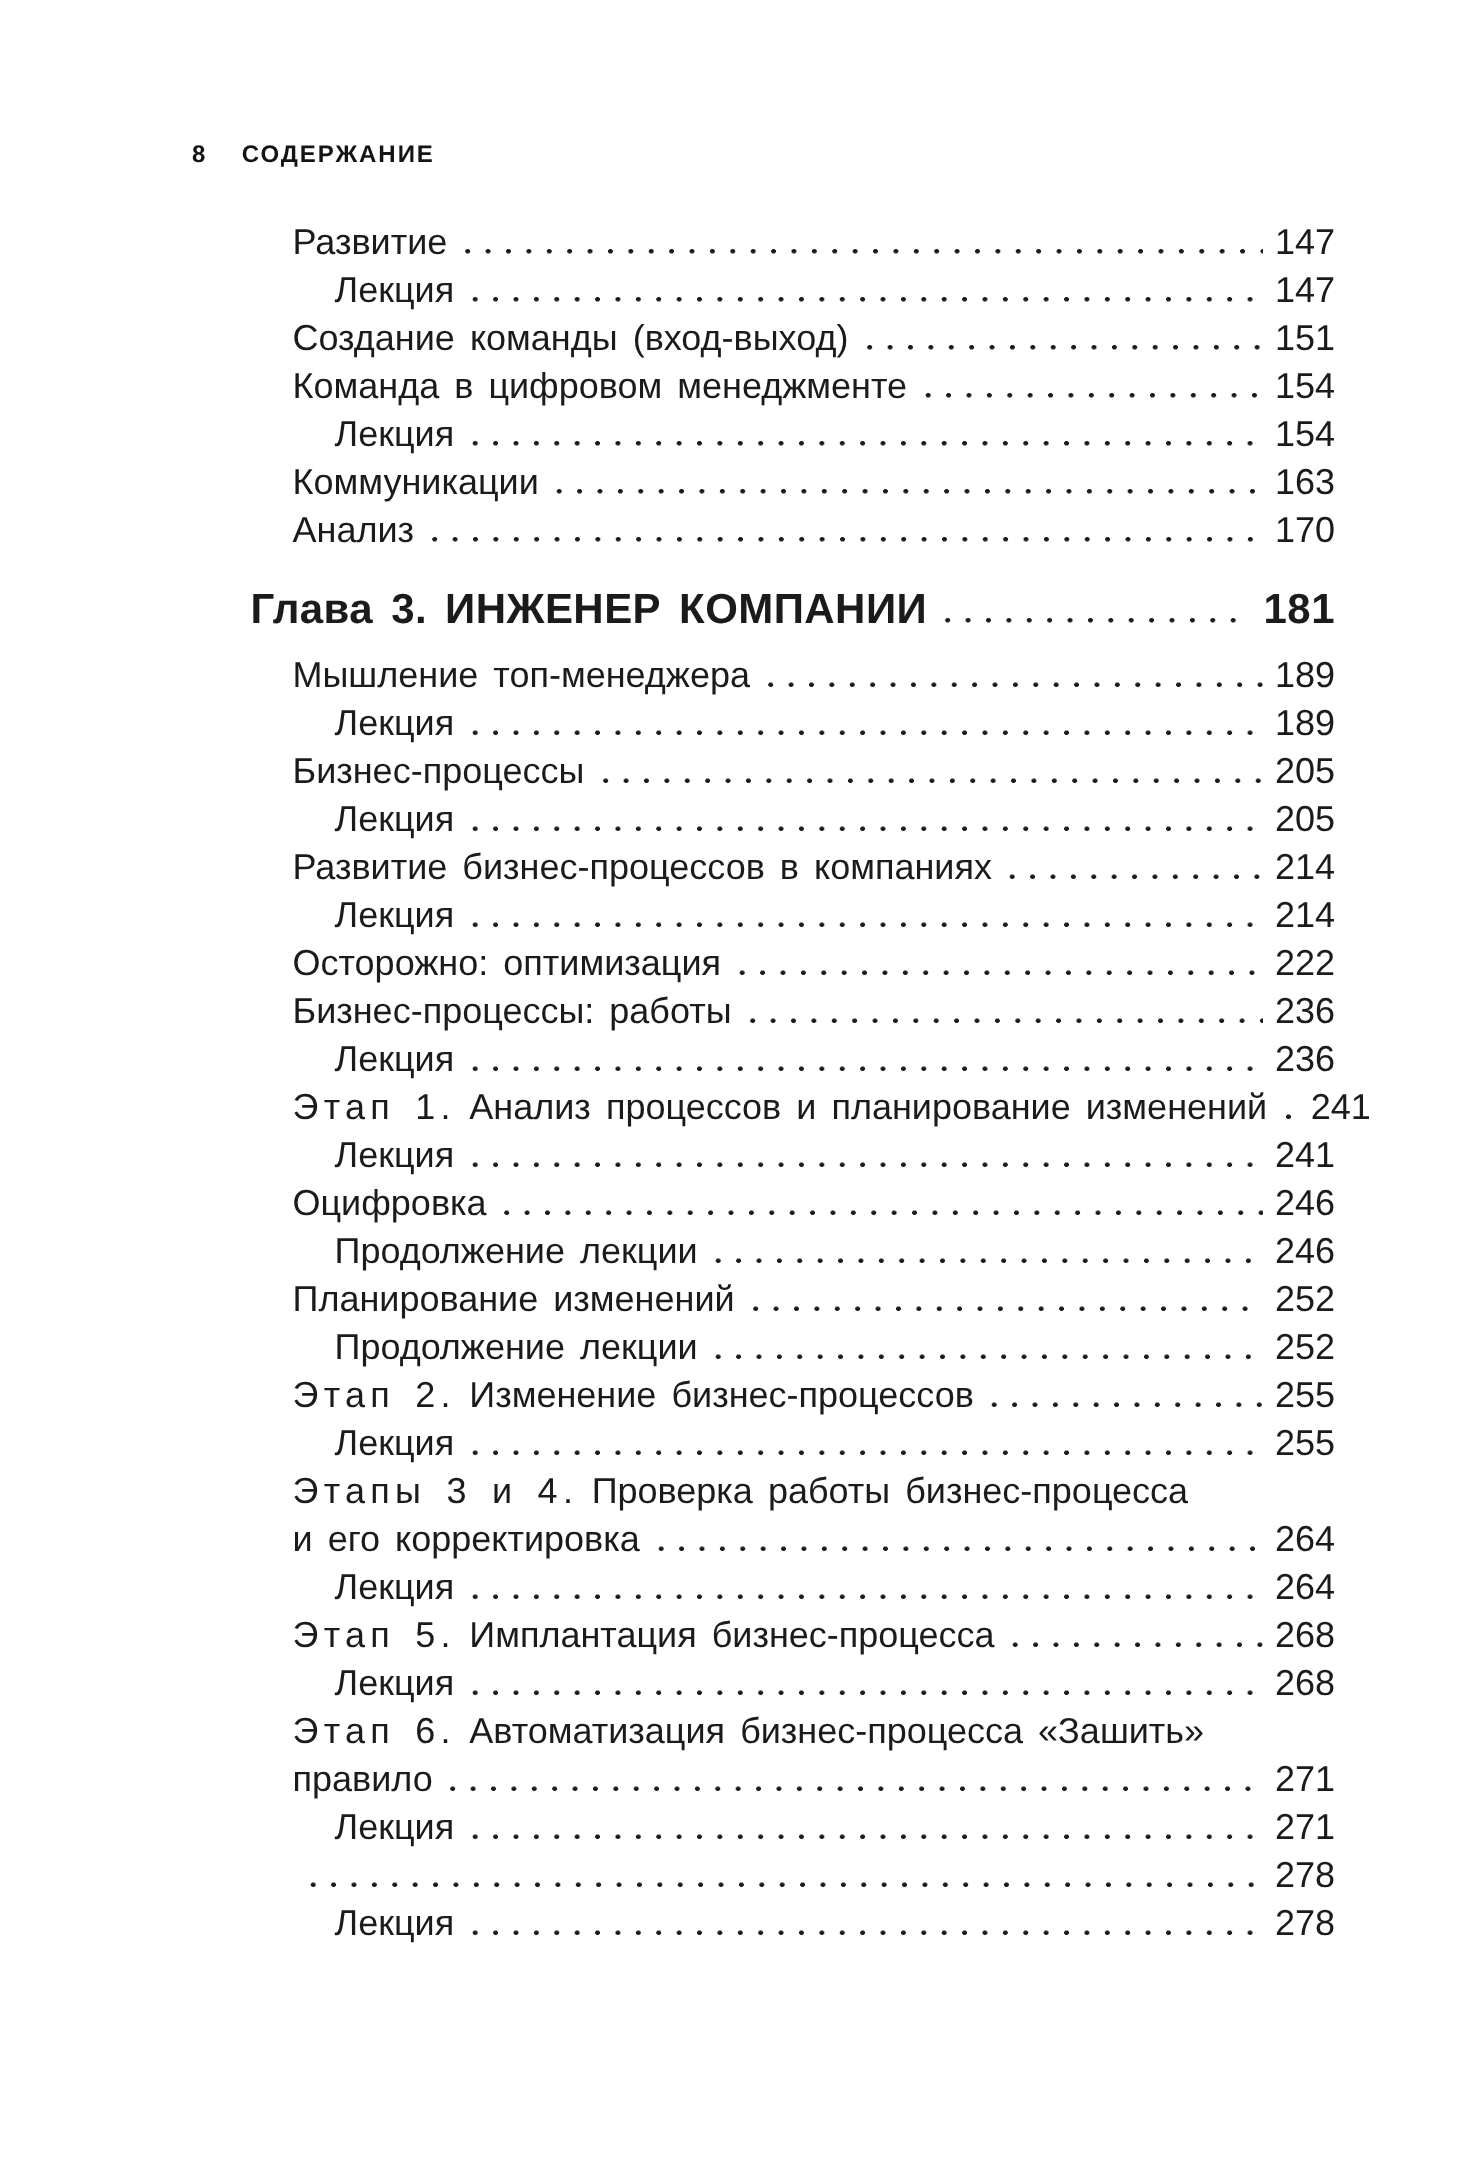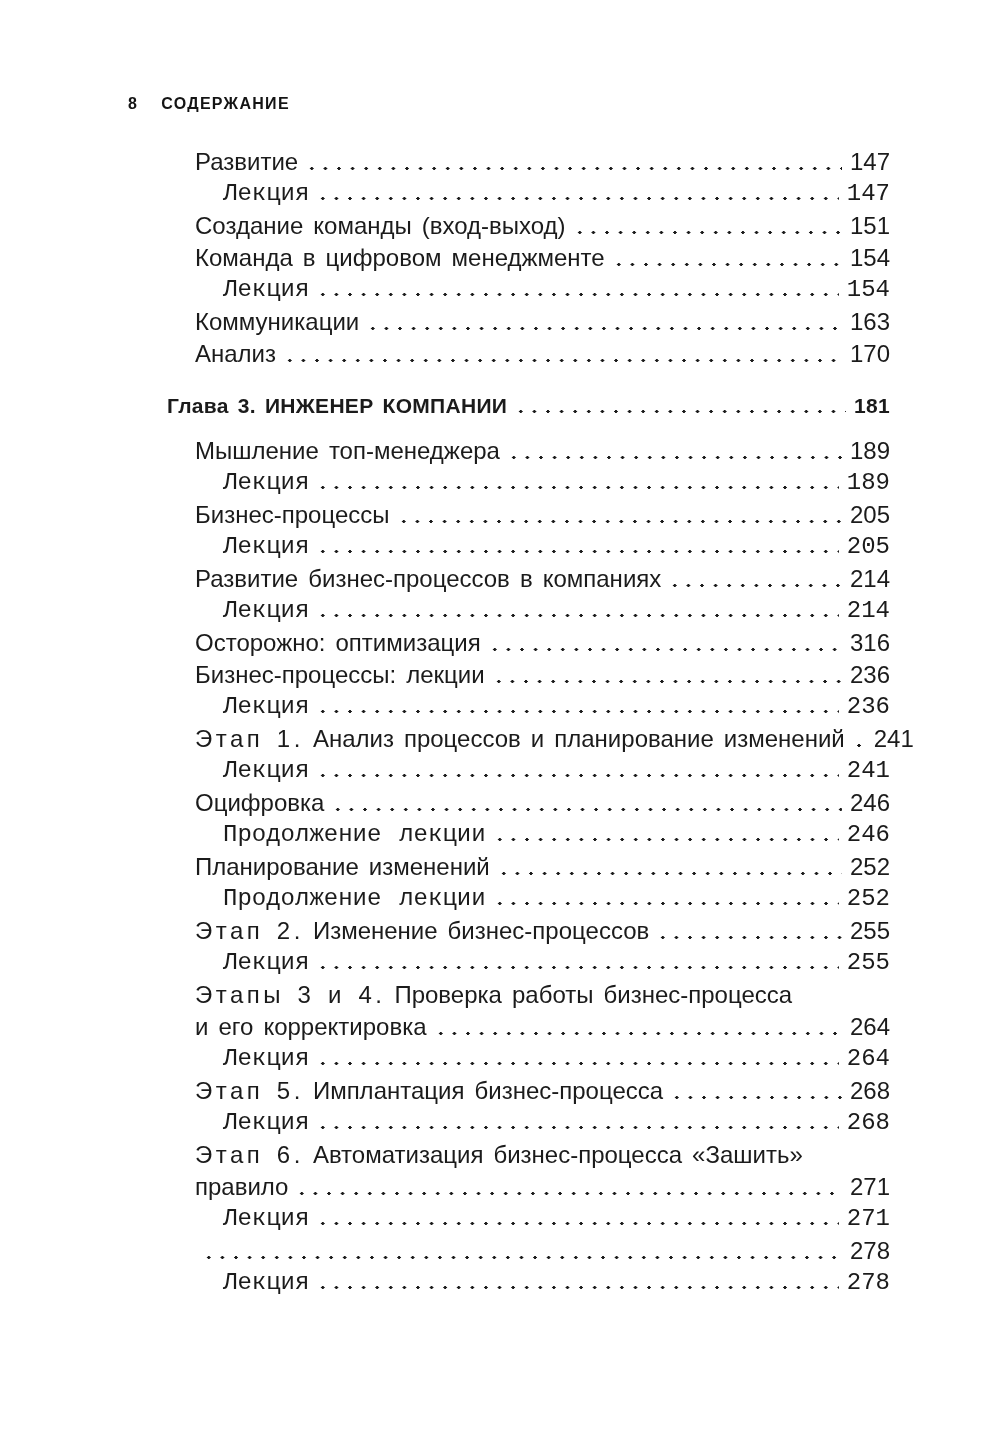--- a/index.html
+++ b/index.html
@@ -32,24 +32,24 @@
     display: flex;
     align-items: baseline;
     height: 32px;
     line-height: 32px;
     font-size: 24px;
     word-spacing: 0.14em;
     white-space: nowrap;
   }
   .row.level-0 { padding-left: 0; }
   .row.level-1 { padding-left: 28px; }
-  .row.level-2 { padding-left: 56px; font-family: Liberation Mono, monospace; }
+  .row.level-2 { padding-left: 56px; }
   .row.chapter {
     font-weight: 700;
-    font-size: 21px;
+    font-size: 28px;
     margin-top: 20px;
     margin-bottom: 13px;
     letter-spacing: 0.3px;
   }
   .label { white-space: nowrap; }
   .prefix {
     letter-spacing: 3.5px;
     margin-right: 9px;
   }
   .leader {
@@ -143,24 +143,24 @@
     <span class="pagenum">214</span>
   </div>
     <div class="row level-2">
     <span class="label"><span class="text">Лекция</span></span>
     <span class="leader"></span>
     <span class="pagenum">214</span>
   </div>
     <div class="row level-1">
     <span class="label"><span class="text">Осторожно: оптимизация</span></span>
     <span class="leader"></span>
-    <span class="pagenum">316</span>
-  </div>
-    <div class="row level-1">
-    <span class="label"><span class="text">Бизнес-процессы: лекции</span></span>
+    <span class="pagenum">222</span>
+  </div>
+    <div class="row level-1">
+    <span class="label"><span class="text">Бизнес-процессы: работы</span></span>
     <span class="leader"></span>
     <span class="pagenum">236</span>
   </div>
     <div class="row level-2">
     <span class="label"><span class="text">Лекция</span></span>
     <span class="leader"></span>
     <span class="pagenum">236</span>
   </div>
     <div class="row level-1">
     <span class="label"><span class="prefix">Этап 1.</span><span class="text">Анализ процессов и планирование изменений</span></span>

